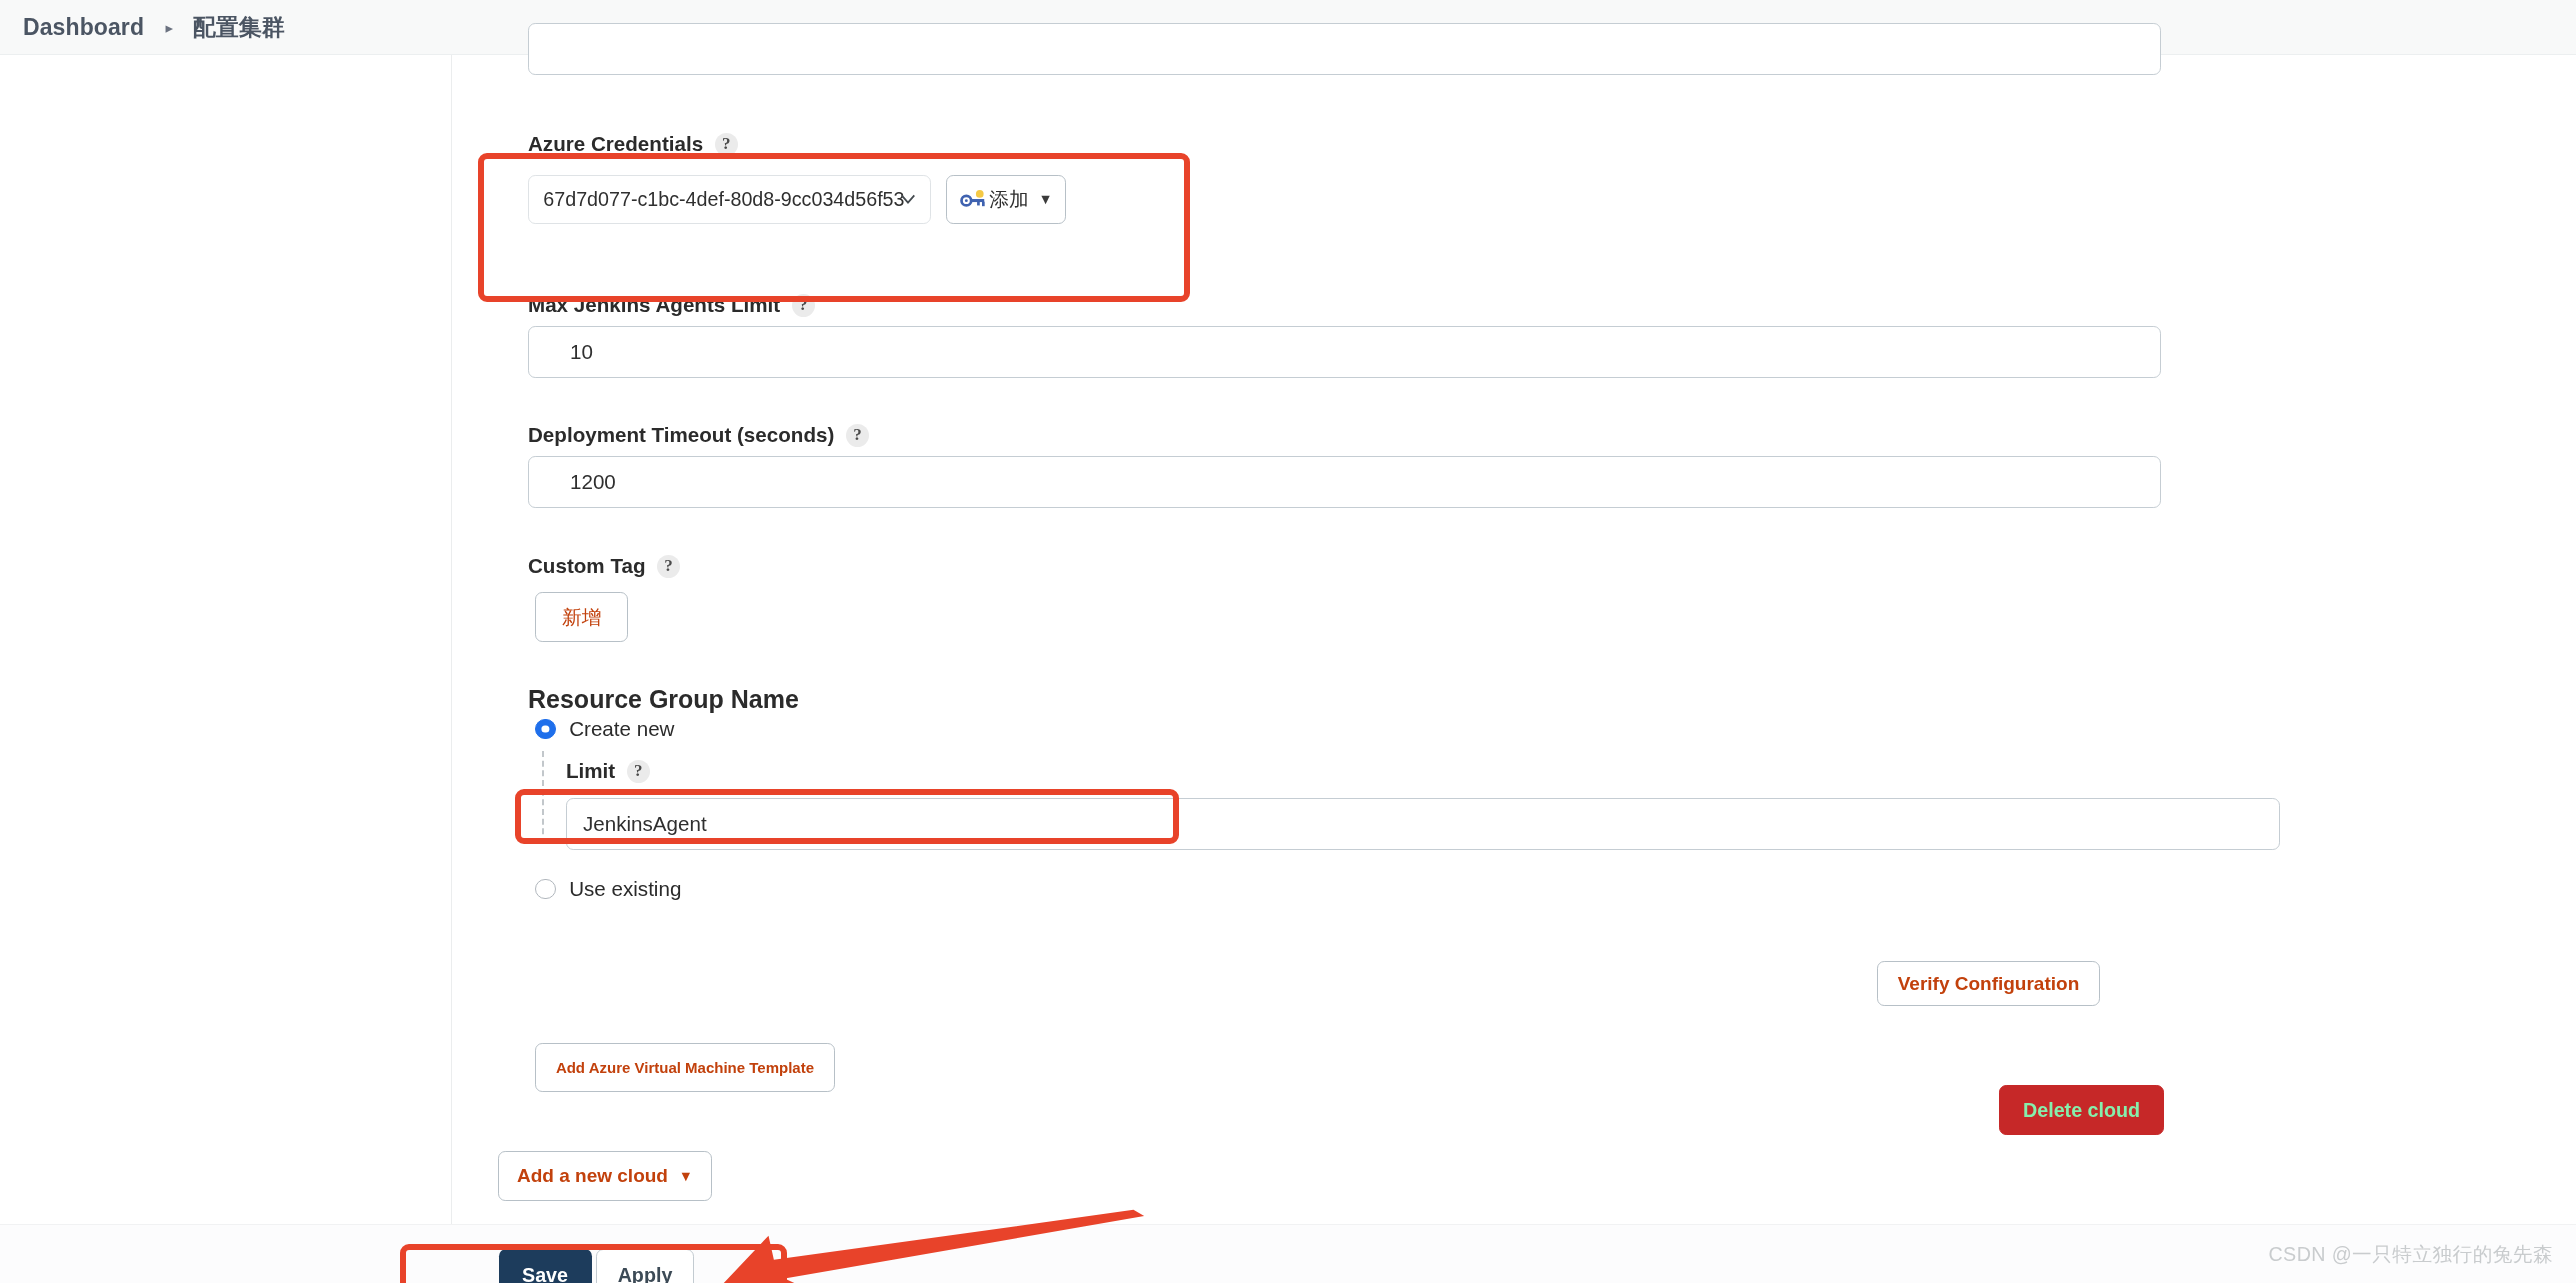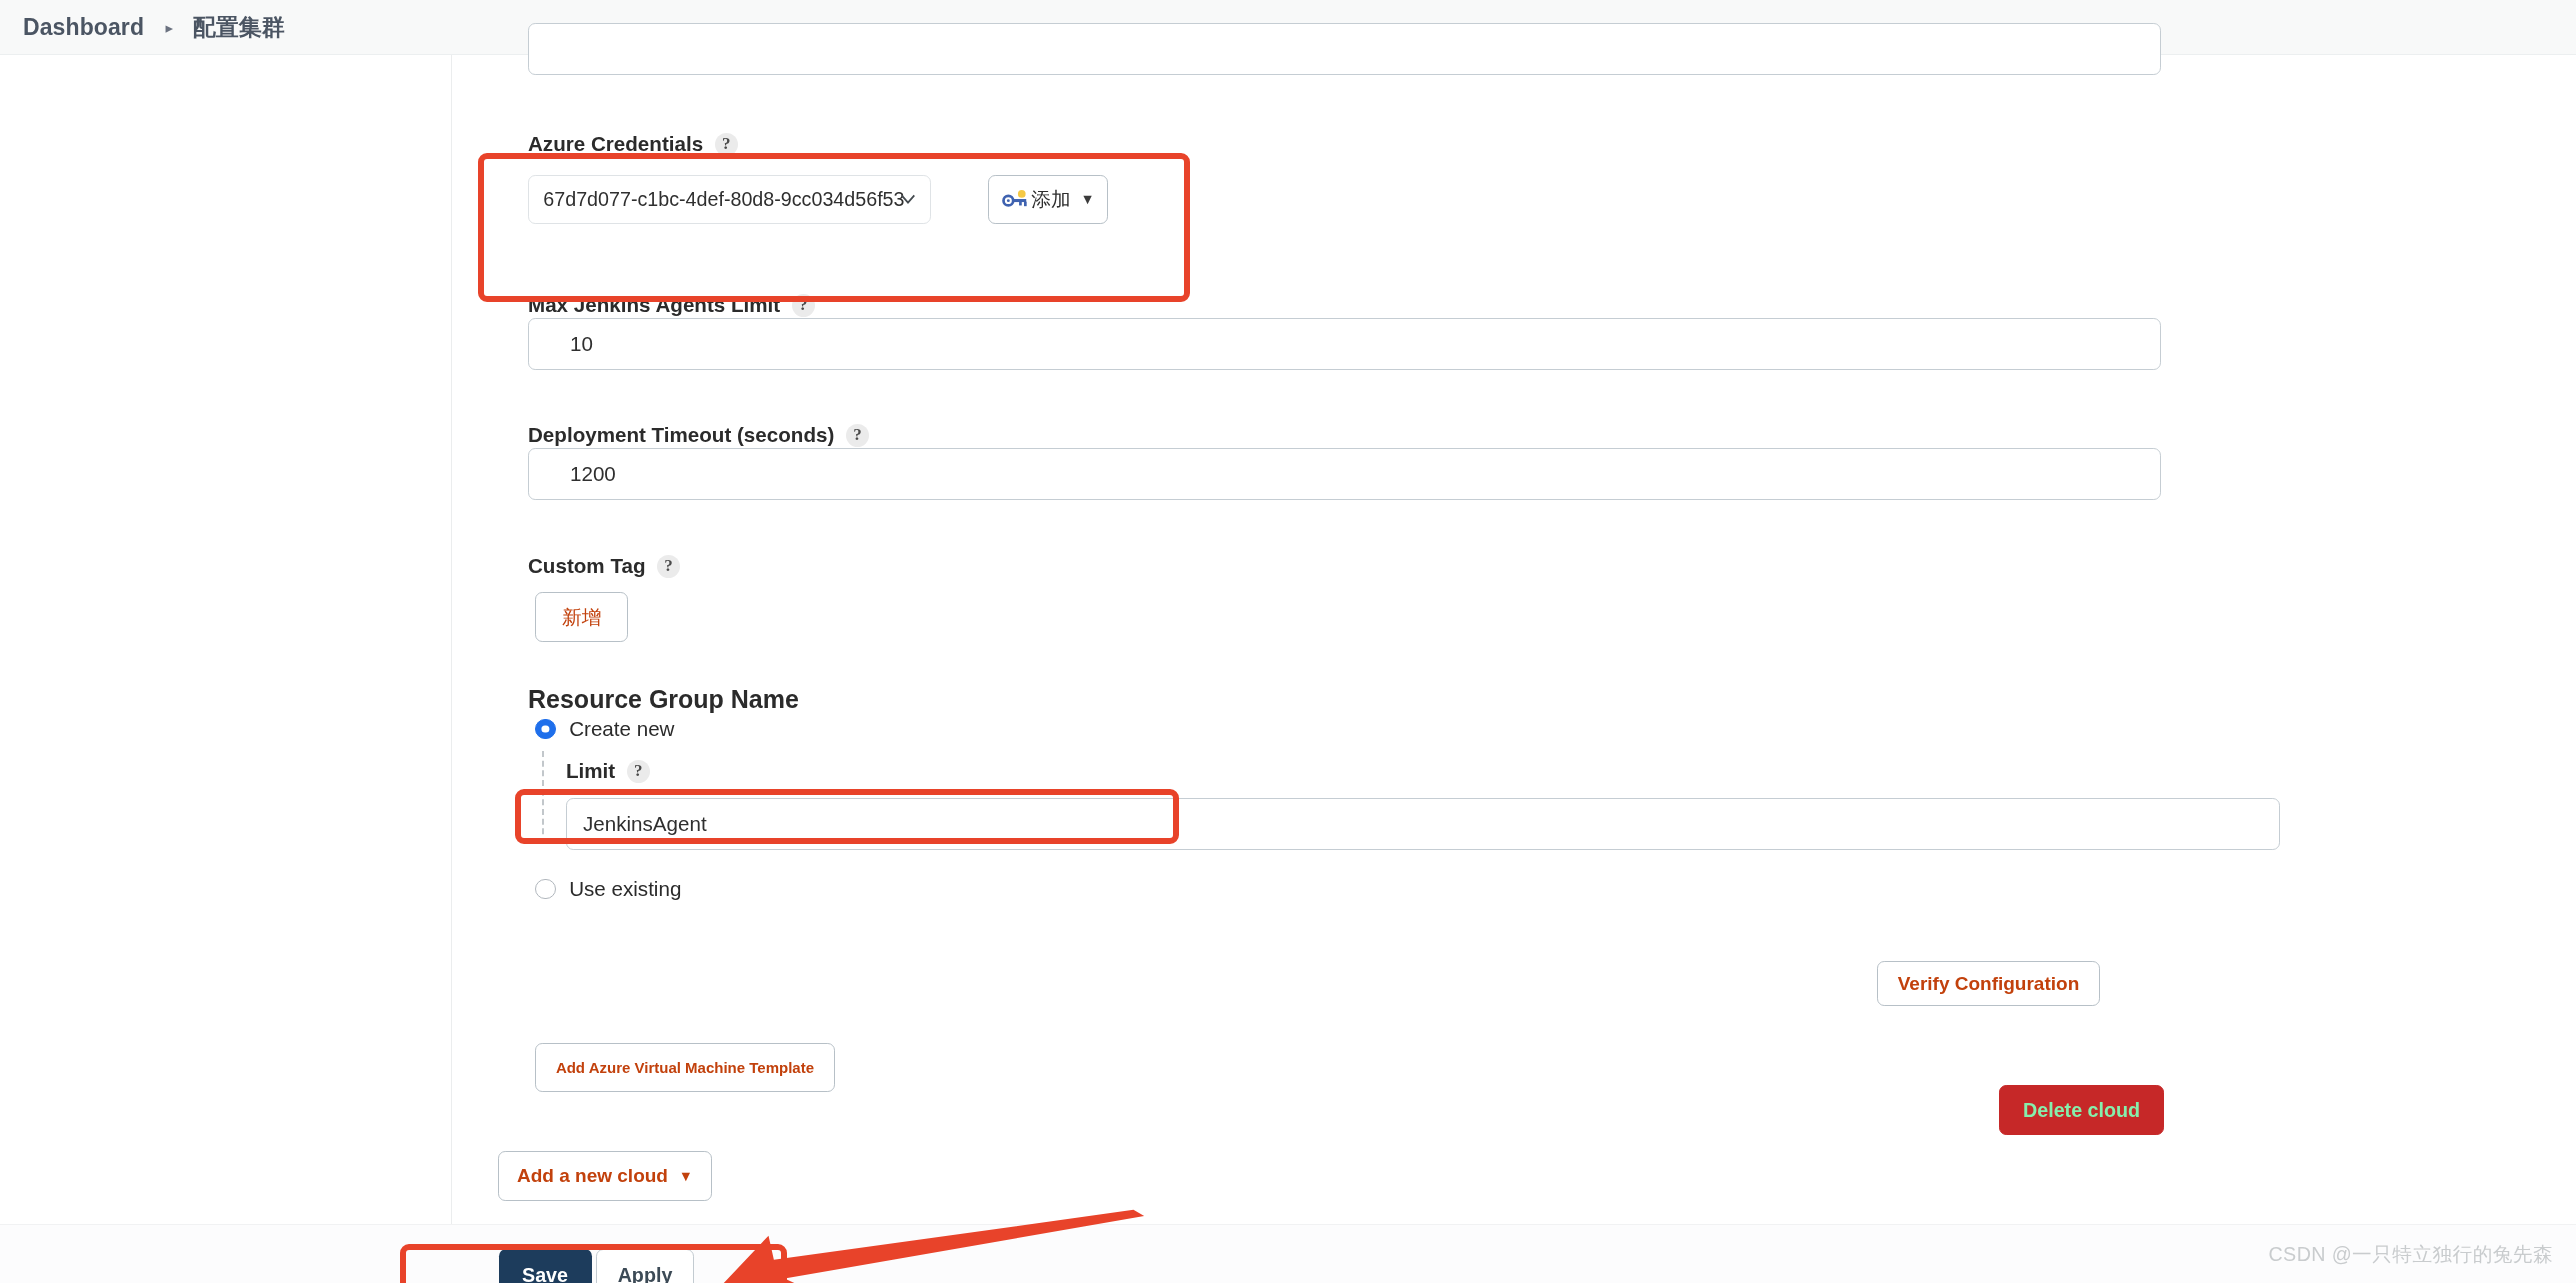--- a/index.html
+++ b/index.html
@@ -185,28 +185,27 @@
     gap: 2.7px;
     height: 49px;
     padding: 0 12.5px;
     border: 1.8px solid #b7c0c7;
     border-radius: 7.2px;
     background: #ffffff;
     font-size: 19.7px;
     color: #2f2f2f;
     cursor: pointer;
     font-family: "Liberation Sans", sans-serif;
-    margin-left: 42px;
   }
   .key-icon { width: 27px; height: 19.7px; flex: 0 0 auto; }
   .mini-caret { margin-left: 7.2px; font-size: 14.3px; color: #3b3b3b; }
 
   
   .field { position: absolute; left: 0; }
-  .field .text-input { margin-top: 0; padding-left: 41px; }
+  .field .text-input { margin-top: 8px; padding-left: 41px; }
 
   
   .btn-plain {
     display: inline-flex;
     align-items: center;
     justify-content: center;
     border: 1.8px solid #b7c0c7;
     border-radius: 7.2px;
     background: #ffffff;
     color: #c2410c;

